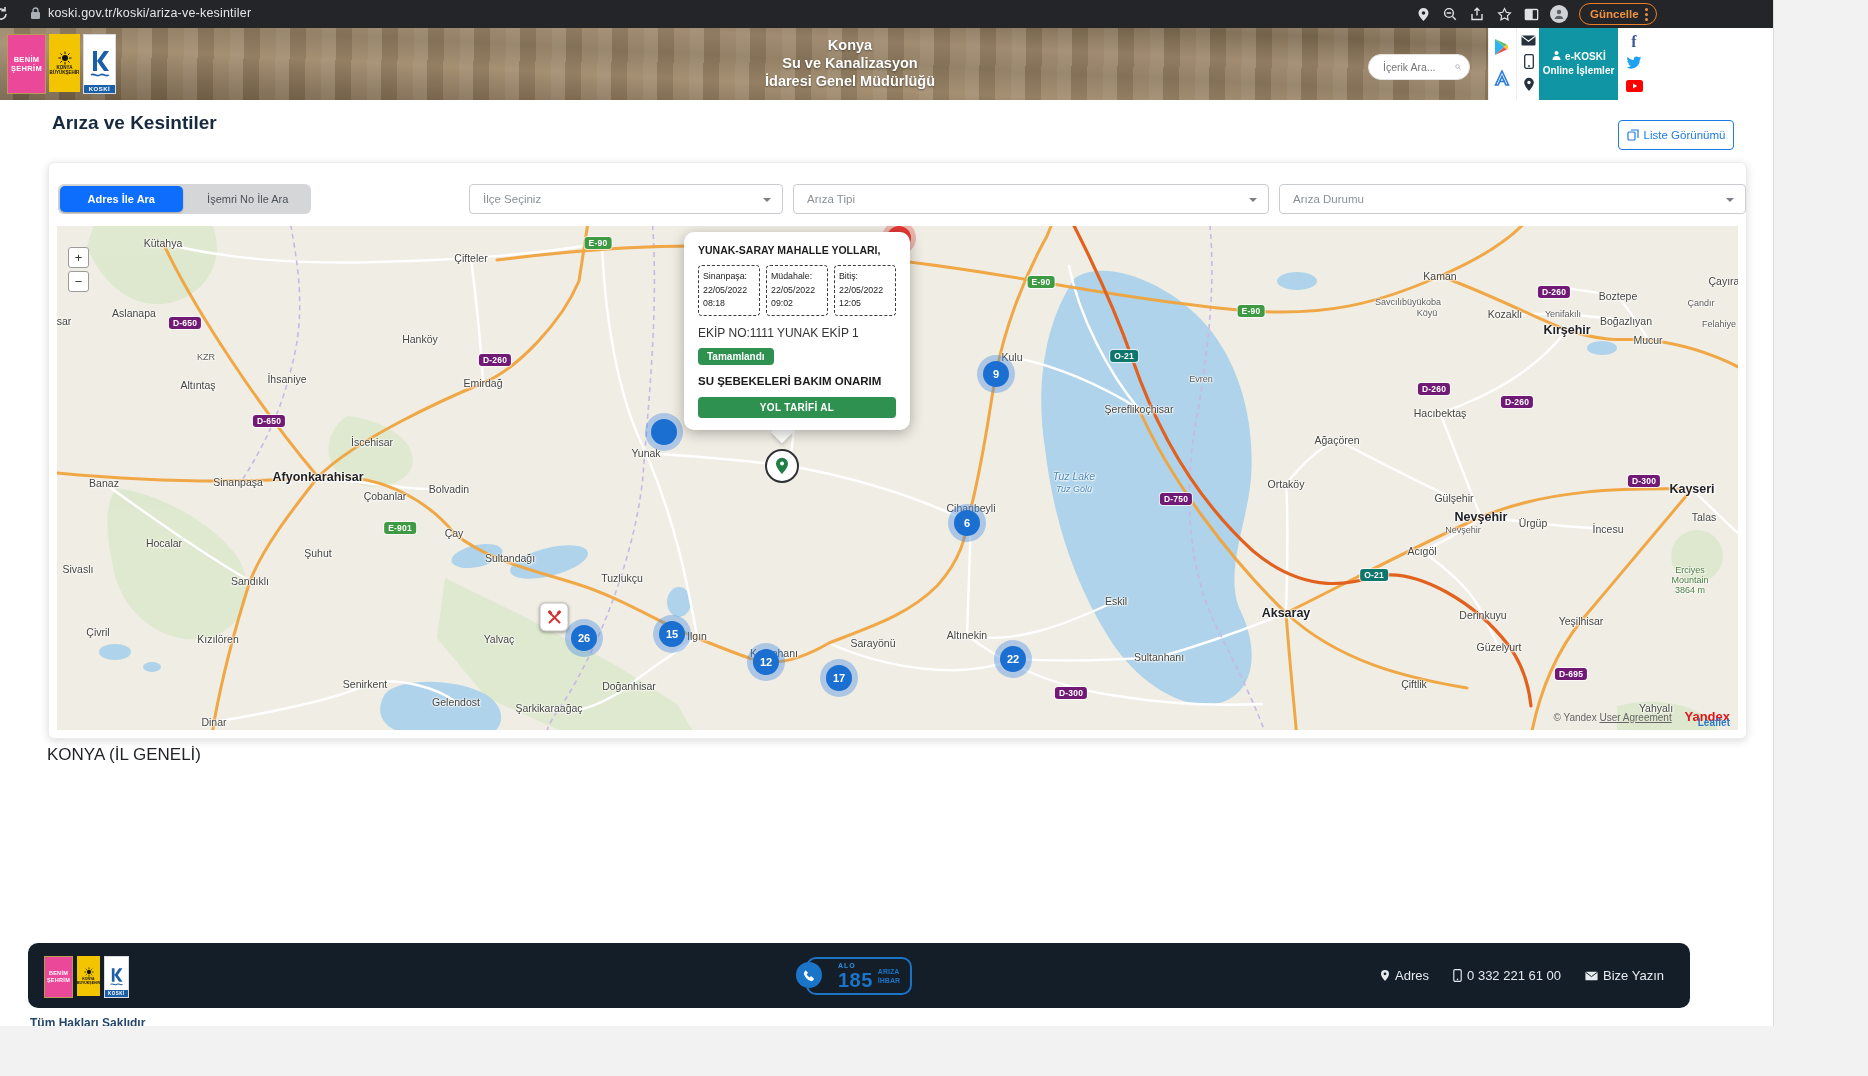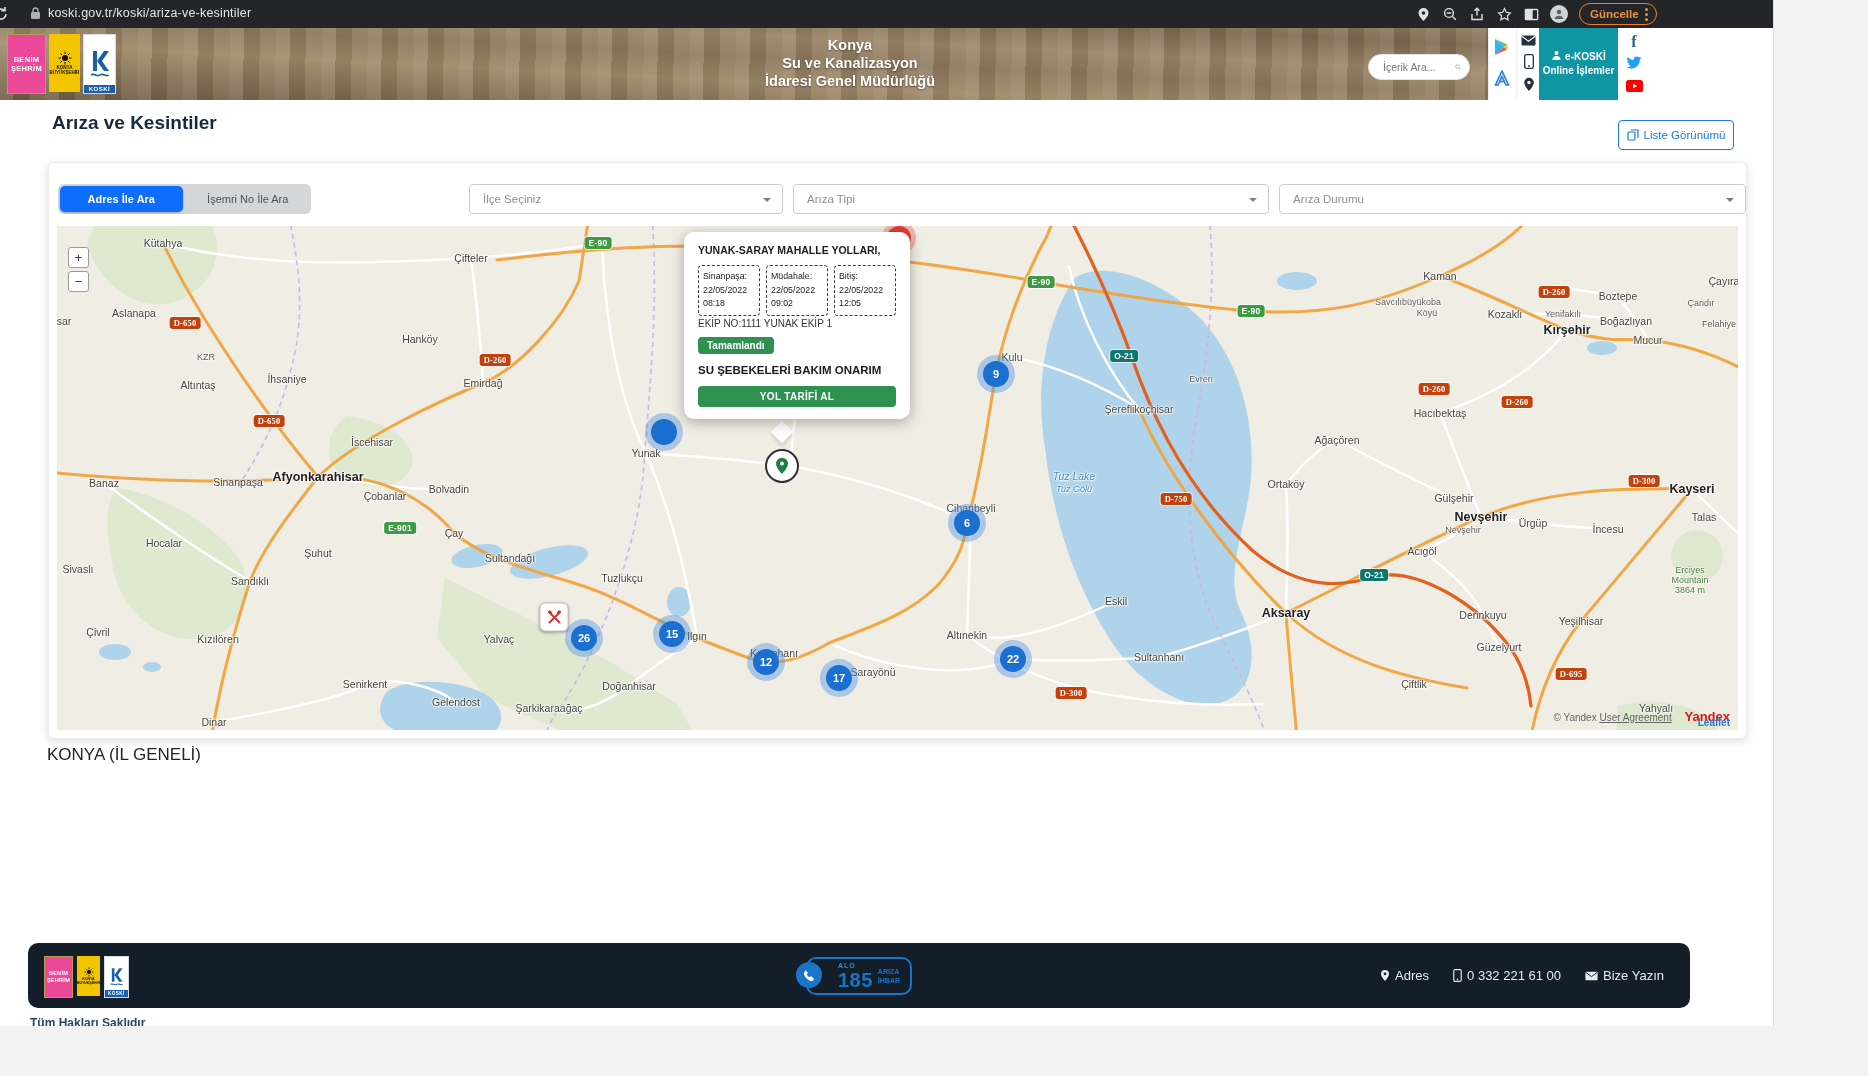--- a/index.html
+++ b/index.html
@@ -65,21 +65,21 @@
   .map svg.base{position:absolute;left:0;top:0;z-index:1;}
   .mlabel{position:absolute;transform:translate(-50%,-50%);white-space:nowrap;font-size:10.5px;color:#44453f;z-index:5;
           text-shadow:0 0 2px #fff,0 0 2px #fff,0 0 3px #fff,1px 1px 2px #fff;}
   .mlabel.b{font-size:12.5px;color:#202125;font-weight:bold;}
   .mlabel.s{font-size:9px;color:#5b5c58;}
   .mlabel.lake{color:#4d88b8;font-style:italic;}
   .mlabel.mtn{color:#4a7c3f;font-size:9px;}
   .rbadge{position:absolute;transform:translate(-50%,-50%);font-size:8.5px;font-weight:bold;color:#fff;
           padding:1px 4px;border-radius:3px;z-index:6;letter-spacing:.2px;box-shadow:0 0 0 1px rgba(255,255,255,.7);}
   .rbadge.e{background:#3f9b43;}
-  .rbadge.d{background:#c2410c;font-family:Liberation Serif, serif;}
+  .rbadge.d{background:#701a75;}
   .rbadge.o{background:#0f766e;}
   .cluster{position:absolute;transform:translate(-50%,-50%);width:26px;height:26px;border-radius:50%;background:#1a6fd1;
            box-shadow:0 0 0 6px rgba(70,140,225,.40);color:#fff;font-size:11px;font-weight:bold;line-height:26px;
            text-align:center;z-index:10;cursor:pointer;}
   .tools-marker{position:absolute;left:497px;top:391px;transform:translate(-50%,-50%);width:27px;height:27px;background:#fff;
                 border:1px solid #c2c2c2;border-radius:6px;box-shadow:0 1px 3px rgba(0,0,0,.3);display:flex;align-items:center;justify-content:center;z-index:11;cursor:pointer;}
   .pin-marker{position:absolute;left:725px;top:240px;transform:translate(-50%,-50%);width:30px;height:30px;background:#fff;
               border:2px solid #2f3136;border-radius:50%;display:flex;align-items:center;justify-content:center;z-index:12;cursor:pointer;}
   .red-marker{position:absolute;left:842px;top:12px;transform:translate(-50%,-50%);width:24px;height:24px;border-radius:50%;
               background:#e53935;box-shadow:0 0 0 5px rgba(230,80,70,.35);z-index:15;}
@@ -90,21 +90,21 @@
   .attr .ua{text-decoration:underline;cursor:pointer;}
   .yx{color:#e0161a;font-weight:bold;font-size:13px;margin-left:10px;cursor:pointer;}
   .leaflet{position:absolute;right:0;bottom:-4px;color:#2a79c9;font-size:10px;cursor:pointer;font-weight:bold;}
   
   .popup{position:absolute;left:627px;top:6px;width:226px;box-sizing:border-box;background:#fff;border-radius:10px;
          box-shadow:0 3px 14px rgba(0,0,0,.3);padding:12px 14px 12px;z-index:30;}
   .popup .ttl{font-size:10.5px;font-weight:bold;color:#1c1c1c;}
   .times{display:flex;gap:6px;margin-top:9px;}
   .tbox{flex:1;border:1.5px dashed #3c3c3c;border-radius:4px;padding:4px 4px;font-size:8.8px;line-height:1.55;color:#222;}
   .tbox b{display:block;font-weight:normal;}
-  .team{font-size:10px;color:#333;margin-top:2px;}
+  .team{font-size:12px;color:#333;margin-top:10px;}
   .badge{display:inline-block;margin-top:8px;background:#2e9150;color:#fff;font-size:10px;font-weight:bold;
          padding:3px 9px;border-radius:4px;}
   .cat{font-size:11.5px;font-weight:bold;color:#1b1b1b;margin-top:10px;}
   .dirbtn{margin-top:10px;background:#2e9150;color:#fff;font-size:10px;font-weight:bold;text-align:center;
           padding:5px 0;border-radius:4px;cursor:pointer;letter-spacing:.3px;}
   .tail{position:absolute;left:717px;top:198px;width:16px;height:16px;background:#fff;transform:rotate(45deg);
         box-shadow:2px 2px 4px rgba(0,0,0,.15);z-index:29;}
   
   .sheading{position:absolute;left:47px;top:745px;font-size:17px;color:#1f2226;}
   .cards{position:absolute;left:48px;top:777px;width:1697px;display:grid;grid-template-columns:repeat(4,1fr);gap:24px;}
@@ -453,21 +453,21 @@
           <span class="mlabel" style="left: 1365px; top: 325px;">Acıgöl</span>
           <span class="mlabel" style="left: 1426px; top: 389px;">Derinkuyu</span>
           <span class="mlabel" style="left: 1442px; top: 421px;">Güzelyurt</span>
           <span class="mlabel" style="left: 1524px; top: 395px;">Yeşilhisar</span>
           <span class="mlabel mtn" style="left: 1633px; top: 344px;">Erciyes</span>
           <span class="mlabel mtn" style="left: 1633px; top: 354px;">Mountain</span>
           <span class="mlabel mtn" style="left: 1633px; top: 364px;">3864 m</span>
           <span class="mlabel" style="left: 1357px; top: 458px;">Çiftlik</span>
           <span class="mlabel" style="left: 1599px; top: 482px;">Yahyalı</span>
           <span class="mlabel" style="left: 717px; top: 427px;">Kadınhanı</span>
-          <span class="mlabel" style="left: 816px; top: 417px; margin-top: 29px;">Sarayönü</span>
+          <span class="mlabel" style="left: 816px; top: 417px;">Sarayönü</span>
           <span class="mlabel lake" style="left: 1017px; top: 250px;">Tuz Lake</span>
           <span class="mlabel lake s" style="left: 1017px; top: 263px;">Tuz Gölü</span>
         </div>
 
       <div>
 
       <span class="rbadge e" style="left: 541px; top: 17px;">E-90</span>
           <span class="rbadge e" style="left: 984px; top: 56px;">E-90</span>
           <span class="rbadge e" style="left: 1194px; top: 85px;">E-90</span>
           <span class="rbadge e" style="left: 343px; top: 302px;">E-901</span>

